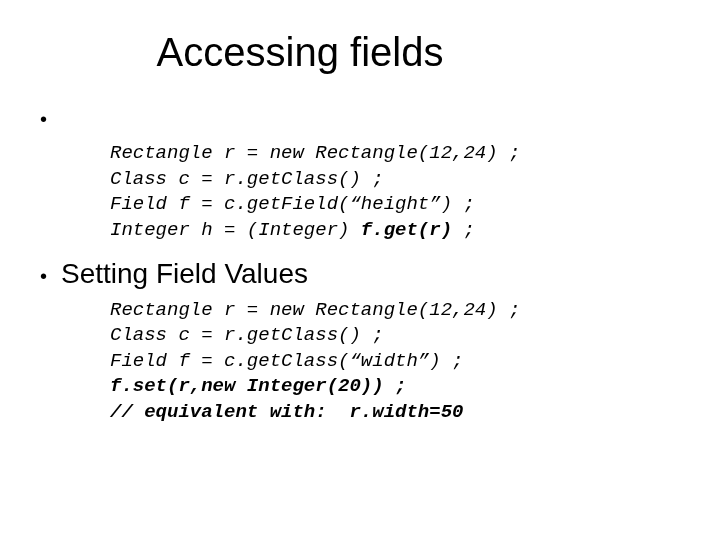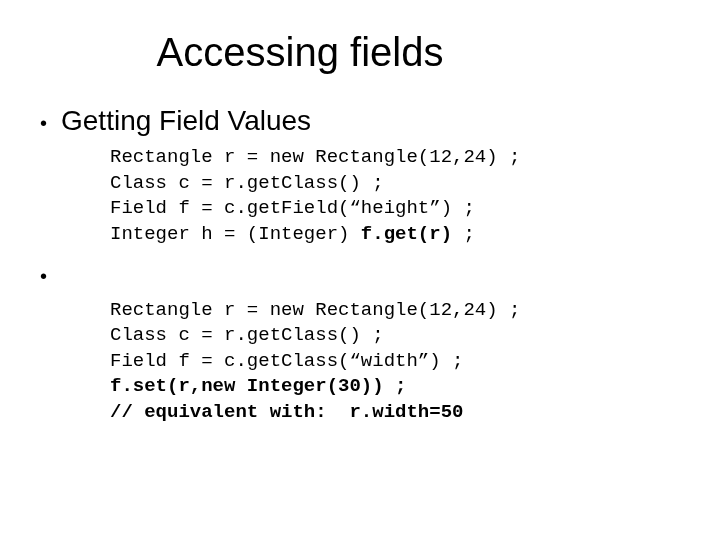--- a/index.html
+++ b/index.html
@@ -34,42 +34,43 @@
     font-size: 20px;
     margin-right: 14px;
     line-height: 28px;
   }
   .codeblock {
     font-family: "Courier New", Courier, monospace;
     font-size: 19px;
     line-height: 1.35;
     white-space: pre;
     margin: 2px 0 14px 70px;
+    font-style: italic;
   }
   .codeblock .bold {
     font-weight: bold;
   }
 </style>
 </head>
 <body>
 <div class="slide">
 
 <h1 class="title">Accessing fields</h1>
 
 <div class="bullet">
   <span class="dot">•</span>
-  <span>Getting Field Values</span>
 </div>
 <div class="codeblock"><span>Rectangle r = new Rectangle(12,24) ;</span>
 <span>Class c = r.getClass() ;</span>
 <span>Field f = c.getField(“height”) ;</span>
 <span>Integer h = (Integer) </span><span class="bold">f.get(r)</span><span> ;</span></div>
 
 <div class="bullet">
   <span class="dot">•</span>
+  <span>Setting Field Values</span>
 </div>
 <div class="codeblock"><span>Rectangle r = new Rectangle(12,24) ;</span>
 <span>Class c = r.getClass() ;</span>
 <span>Field f = c.getClass(“width”) ;</span>
-<span class="bold">f.set(r,new Integer(30)) ;</span>
+<span class="bold">f.set(r,new Integer(20)) ;</span>
 <span class="bold">// equivalent with:  r.width=50</span></div>
 
 </div>
 
 </body></html>

